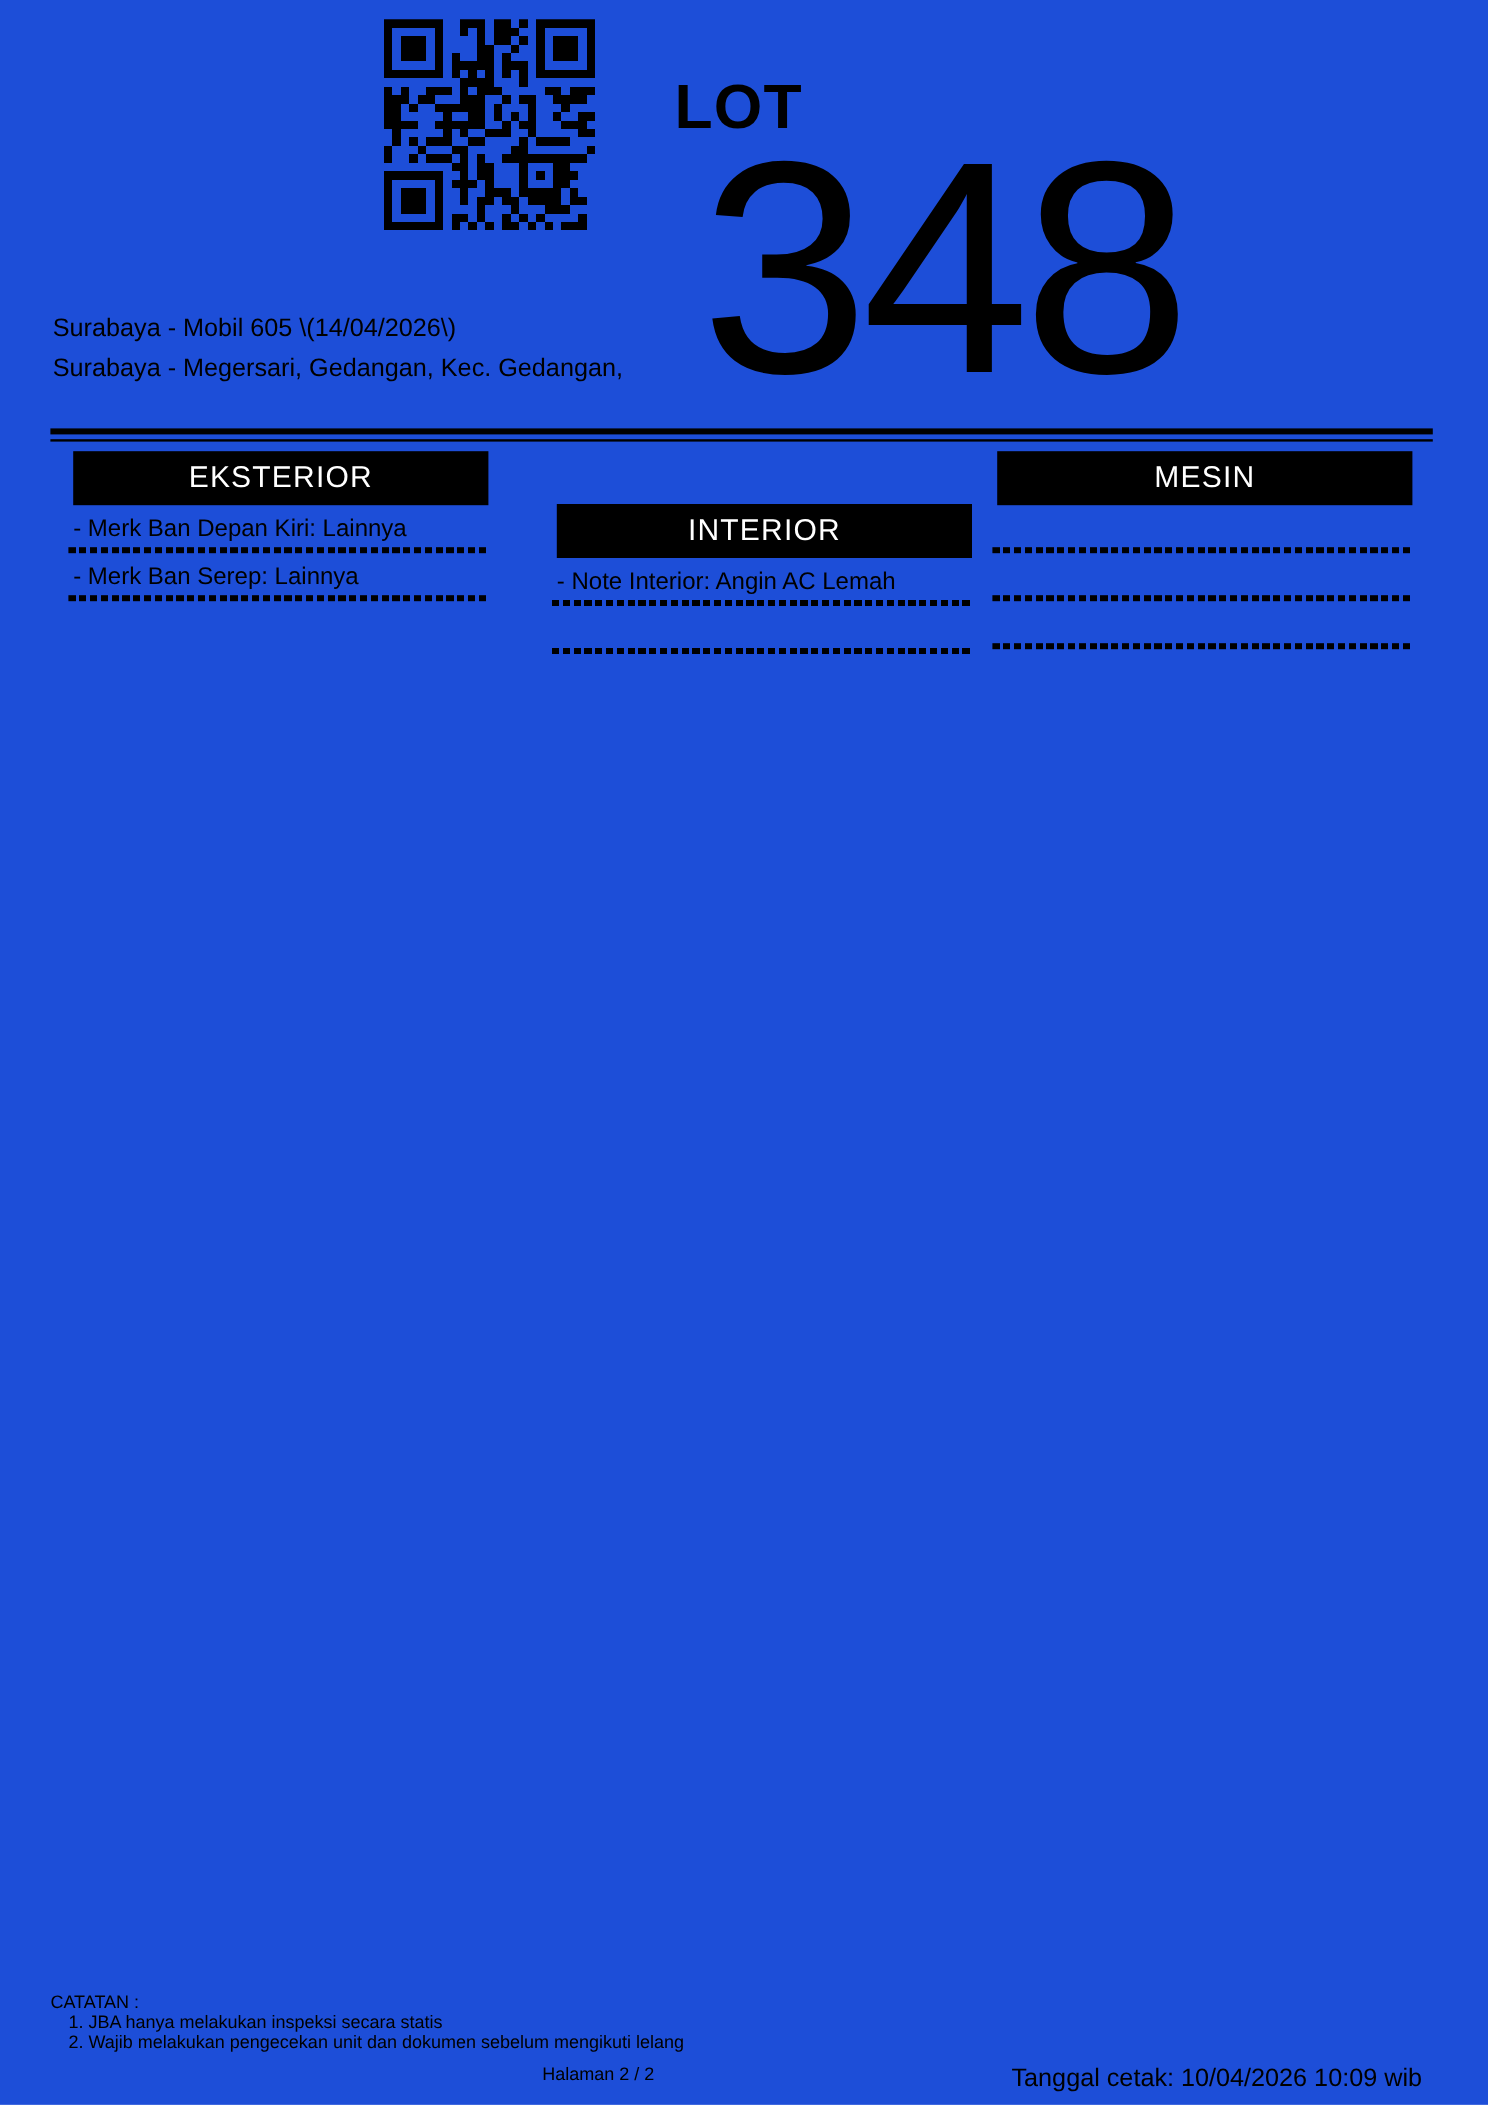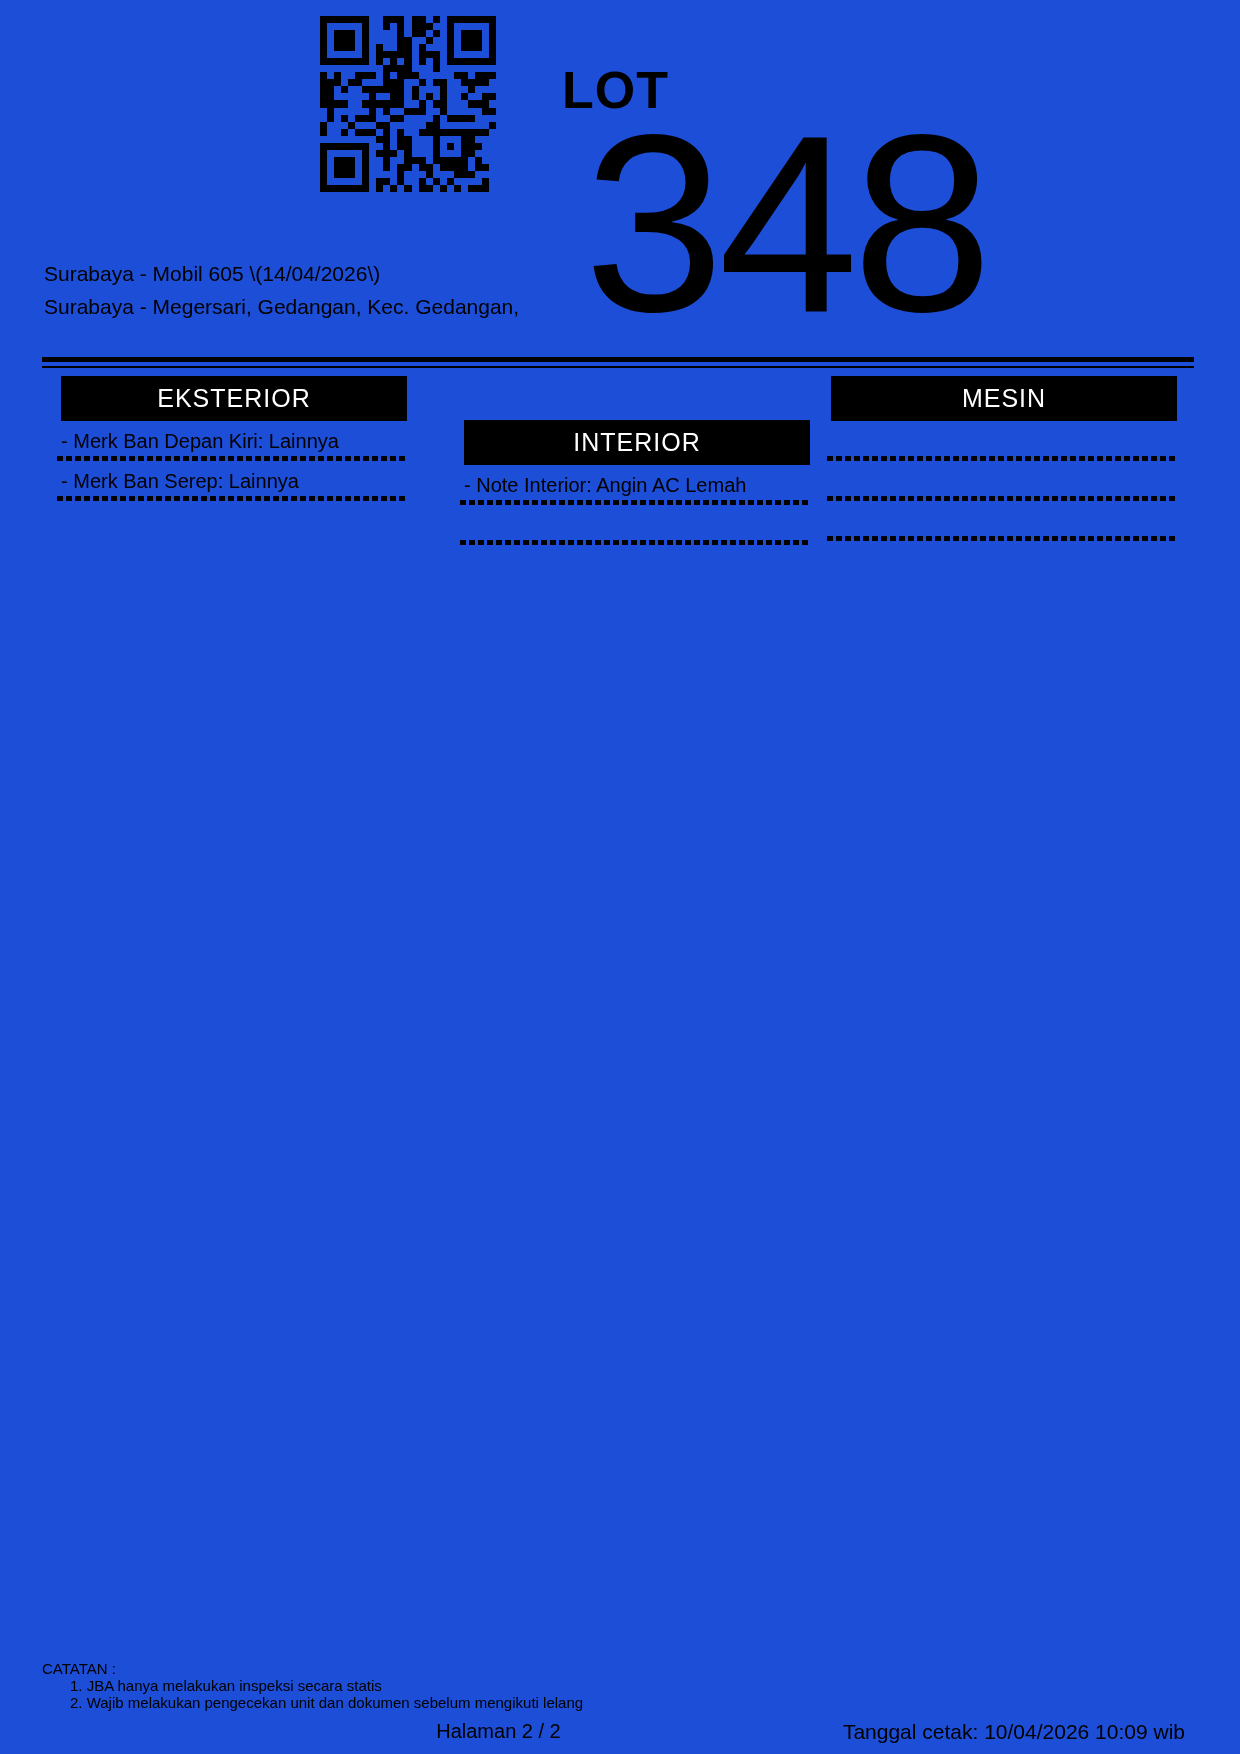--- a/index.html
+++ b/index.html
@@ -52,26 +52,26 @@
     display:flex;align-items:flex-end;padding:0 0 8px 0;
     font-size:20px;white-space:nowrap;
   }
   .row::after{
     content:"";position:absolute;left:-4px;right:1px;bottom:0;height:5px;
     background:repeating-linear-gradient(90deg,#000 0 6px,transparent 6px 9px);
   }
 
   
   .notes{position:absolute;left:42px;top:1660px;font-size:15px;line-height:17px;}
-  .notes .item{margin-left:28px;white-space:nowrap;}
+  .notes .item{margin-left:15px;white-space:nowrap;}
 
   
   .footer-page{
     position:absolute;left:0;top:1720px;width:997px;
-    text-align:center;font-size:20px;
+    text-align:center;font-size:15px;
   }
   .footer-date{
     position:absolute;top:1720px;right:55px;
     font-size:21px;white-space:nowrap;
   }
 </style>
 </head>
 <body>
 
 <div class="page">

